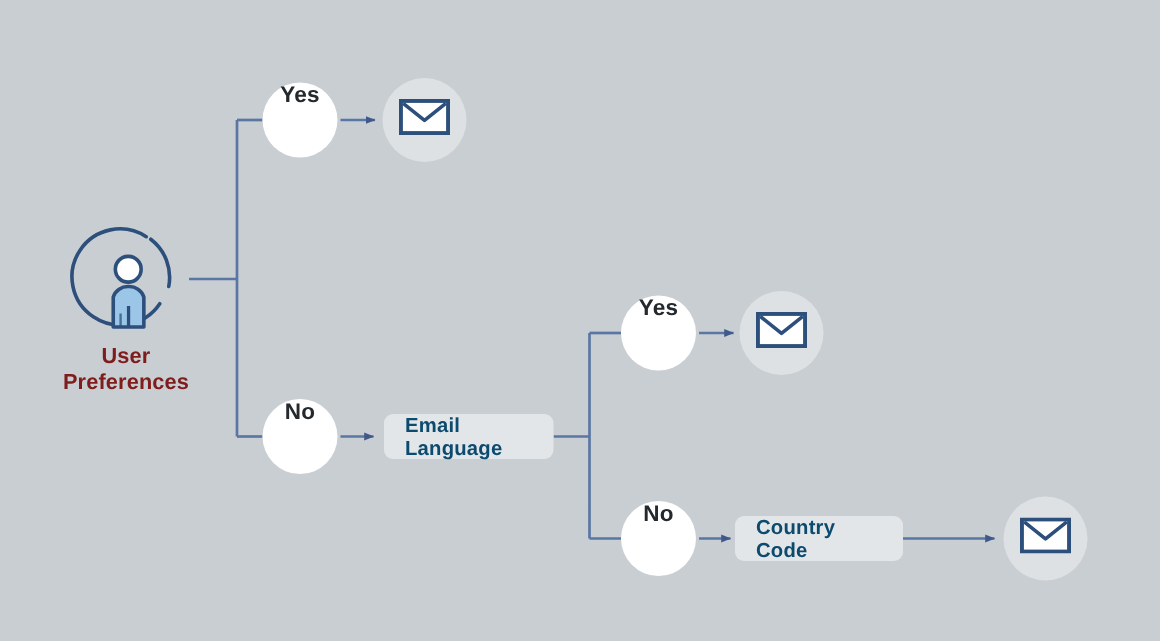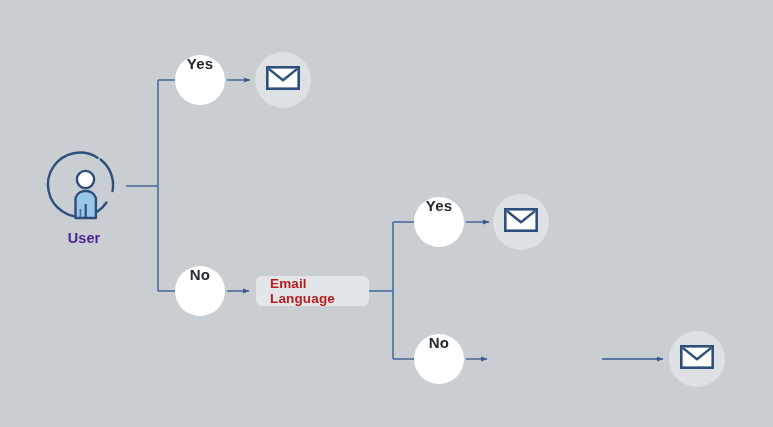--- a/index.html
+++ b/index.html
@@ -36,21 +36,21 @@
   }
   .start-node .icon-wrap {
     width: 80px;
     height: 80px;
     margin: 0 auto;
   }
   .start-label {
     margin-top: 4px;
     font-size: 14.5px;
     font-weight: bold;
-    color: #4c1d95;
+    color: #7f1d1d;
     line-height: 1.18;
     letter-spacing: 0.1px;
   }
 
   
   .decision {
     position: absolute;
     width: 50px;
     height: 50px;
     border-radius: 50%;
@@ -68,21 +68,21 @@
   .process-box {
     position: absolute;
     height: 30px;
     border-radius: 6px;
     background: #e3e6e9;
     display: flex;
     align-items: center;
     justify-content: center;
     font-size: 13.5px;
     font-weight: bold;
-    color: #b91c1c;
+    color: #0c4a6e;
     letter-spacing: 0.15px;
     padding: 14px 14px;
     box-sizing: border-box;
   }
 
   
   .mail-node {
     position: absolute;
     width: 56px;
     height: 56px;
@@ -147,20 +147,21 @@
         <circle cx="41.5" cy="33.5" r="8.6" fill="#ffffff" stroke="#2d4f7c" stroke-width="2.4"></circle>
 
         <path d="M31.5,72 L31.5,52 A10.2,10.2 0 0 1 41.7,45 A10.2,10.2 0 0 1 51.9,52 L51.9,72 Z" fill="#9cc6e8" stroke="#2d4f7c" stroke-width="2.4" stroke-linejoin="round"></path>
 
         <path d="M41.7,58 L41.7,72" stroke="#2d4f7c" stroke-width="2.2" fill="none"></path>
         <path d="M36.4,63 L36.4,72" stroke="#2d4f7c" stroke-width="1.6" fill="none" opacity="0.75"></path>
       </svg>
     </div>
     <div class="start-label">
       <div>User</div>
+      <div>Preferences</div>
     </div>
   </div>
 
   <div class="decision" style="left:175px; top:55px;">
     <span>Yes</span>
   </div>
 
   <div class="decision" style="left:175px; top:266px;">
     <span>No</span>
   </div>
@@ -170,20 +171,23 @@
   </div>
 
   <div class="decision" style="left:414px; top:334px;">
     <span>No</span>
   </div>
 
   <div class="process-box" style="left:256px; top:276px; width:113px;">
     <span>Email Language</span>
   </div>
 
+  <div class="process-box" style="left:490px; top:344px; width:112px;">
+    <span>Country Code</span>
+  </div>
 
   <div class="mail-node" style="left:255px; top:52px;">
     <span>
       <svg viewBox="0 0 34 24" width="34" height="24" xmlns="http://www.w3.org/2000/svg">
         <rect x="1.3" y="1.3" width="31.4" height="21.4" fill="#ffffff" stroke="#2d4f7c" stroke-width="2.6"></rect>
         <path d="M2.8,2.9 L17,14.3 L31.2,2.9" fill="none" stroke="#2d4f7c" stroke-width="2.4" stroke-linejoin="round"></path>
       </svg>
     </span>
   </div>
 

